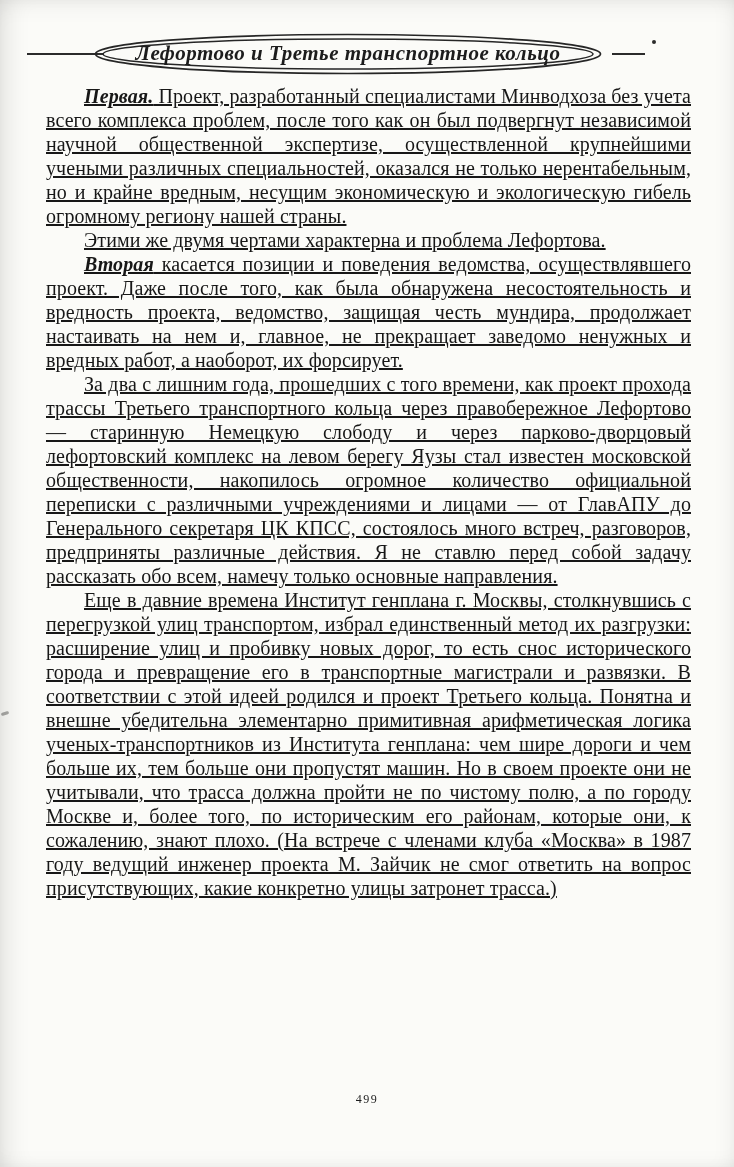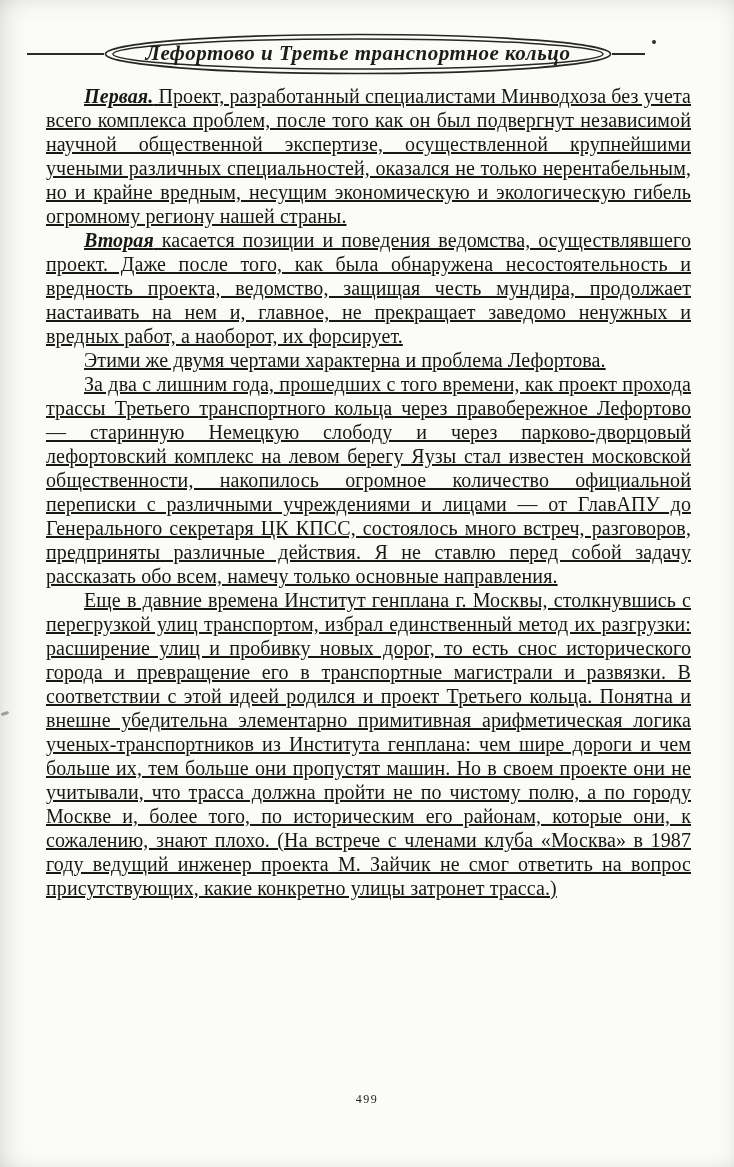--- a/index.html
+++ b/index.html
@@ -24,21 +24,21 @@
 
   
   .header-row { position: absolute; top: 33px; left: 0; right: 0; height: 42px; }
   .rule { position: absolute; top: 20px; height: 2px; background: #2b2b2b; }
   .rule-left  { left: 27px;  width: 77px; }
   .rule-right { left: 612px; width: 33px; }
   .header-dot {
     position: absolute; left: 652px; top: 7px;
     width: 4px; height: 4px; border-radius: 50%; background: #2b2b2b;
   }
-  .cartouche { position: absolute; left: 103px; top: 0; width: 510px; height: 42px; }
+  .cartouche { position: absolute; left: 93px; top: 0; width: 510px; height: 42px; }
   .cartouche svg { position: absolute; inset: 0; width: 100%; height: 100%; }
   .header-title {
     position: absolute; inset: 0;
     display: flex; align-items: center; justify-content: center;
     font-style: italic; font-weight: bold;
     font-size: 21px; letter-spacing: .5px;
     white-space: nowrap; padding-bottom: 2px;
     color: #1c1c1c;
   }
 
@@ -82,21 +82,21 @@
       <ellipse cx="255" cy="21" rx="245" ry="15" fill="none" stroke="#262626" stroke-width="1.5"></ellipse>
     </svg>
     <span class="header-title">Лефортово и Третье транспортное кольцо</span>
   </div>
   <div class="rule rule-right"></div>
   <div class="header-dot"></div>
 </div>
 
 <div class="text-block">
   <p><span class="lead">Первая.</span><span> Проект, разработанный специалистами Минводхоза без учета всего комплекса проблем, после того как он был подвергнут независимой научной общественной экспертизе, осуществленной крупнейшими учеными различных специальностей, оказался не только нерентабельным, но и крайне вредным, несущим экономическую и экологическую гибель огромному региону нашей страны.</span></p>
+  <p><span>Этими же двумя чертами характерна и проблема Лефортова.</span></p>
   <p><span class="lead">Вторая</span><span> касается позиции и поведения ведомства, осуществлявшего проект. Даже после того, как была обнаружена несостоятельность и вредность проекта, ведомство, защищая честь мундира, продолжает настаивать на нем и, главное, не прекращает заведомо ненужных и вредных работ, а наоборот, их форсирует.</span></p>
-  <p><span>Этими же двумя чертами характерна и проблема Лефортова.</span></p>
   <p><span>За два с лишним года, прошедших с того времени, как проект прохода трассы Третьего  транспортного кольца через правобережное Лефортово — старинную Немецкую слободу и через парково-дворцовый лефортовский комплекс на левом берегу Яузы стал известен московской общественности, накопилось огромное количество официальной переписки с различными учреждениями и лицами — от ГлавАПУ  до Генерального секретаря ЦК КПСС, состоялось много встреч, разговоров, предприняты различные действия. Я  не ставлю перед собой задачу рассказать обо всем, намечу только основные направления.</span></p>
   <p><span>Еще в давние времена Институт генплана г. Москвы, столкнувшись с перегрузкой улиц транспортом, избрал единственный метод их разгрузки: расширение улиц и пробивку новых дорог, то есть снос исторического города и превращение его в транспортные магистрали и развязки. В  соответствии с этой идеей родился и проект Третьего кольца. Понятна и внешне убедительна элементарно примитивная арифметическая логика ученых-транспортников из Института генплана: чем шире дороги и чем больше их, тем больше они пропустят машин. Но в своем проекте они не учитывали, что трасса должна пройти не по чистому полю, а по городу Москве и, более того, по историческим его районам, которые они, к сожалению, знают плохо. (На встрече с членами клуба «Москва» в 1987 году ведущий инженер проекта М. Зайчик не смог ответить на вопрос присутствующих, какие конкретно улицы затронет трасса.)</span></p>
 </div>
 
 <div class="page-number">499</div>
 
 <div class="artifact"></div>
 
 </body></html>

